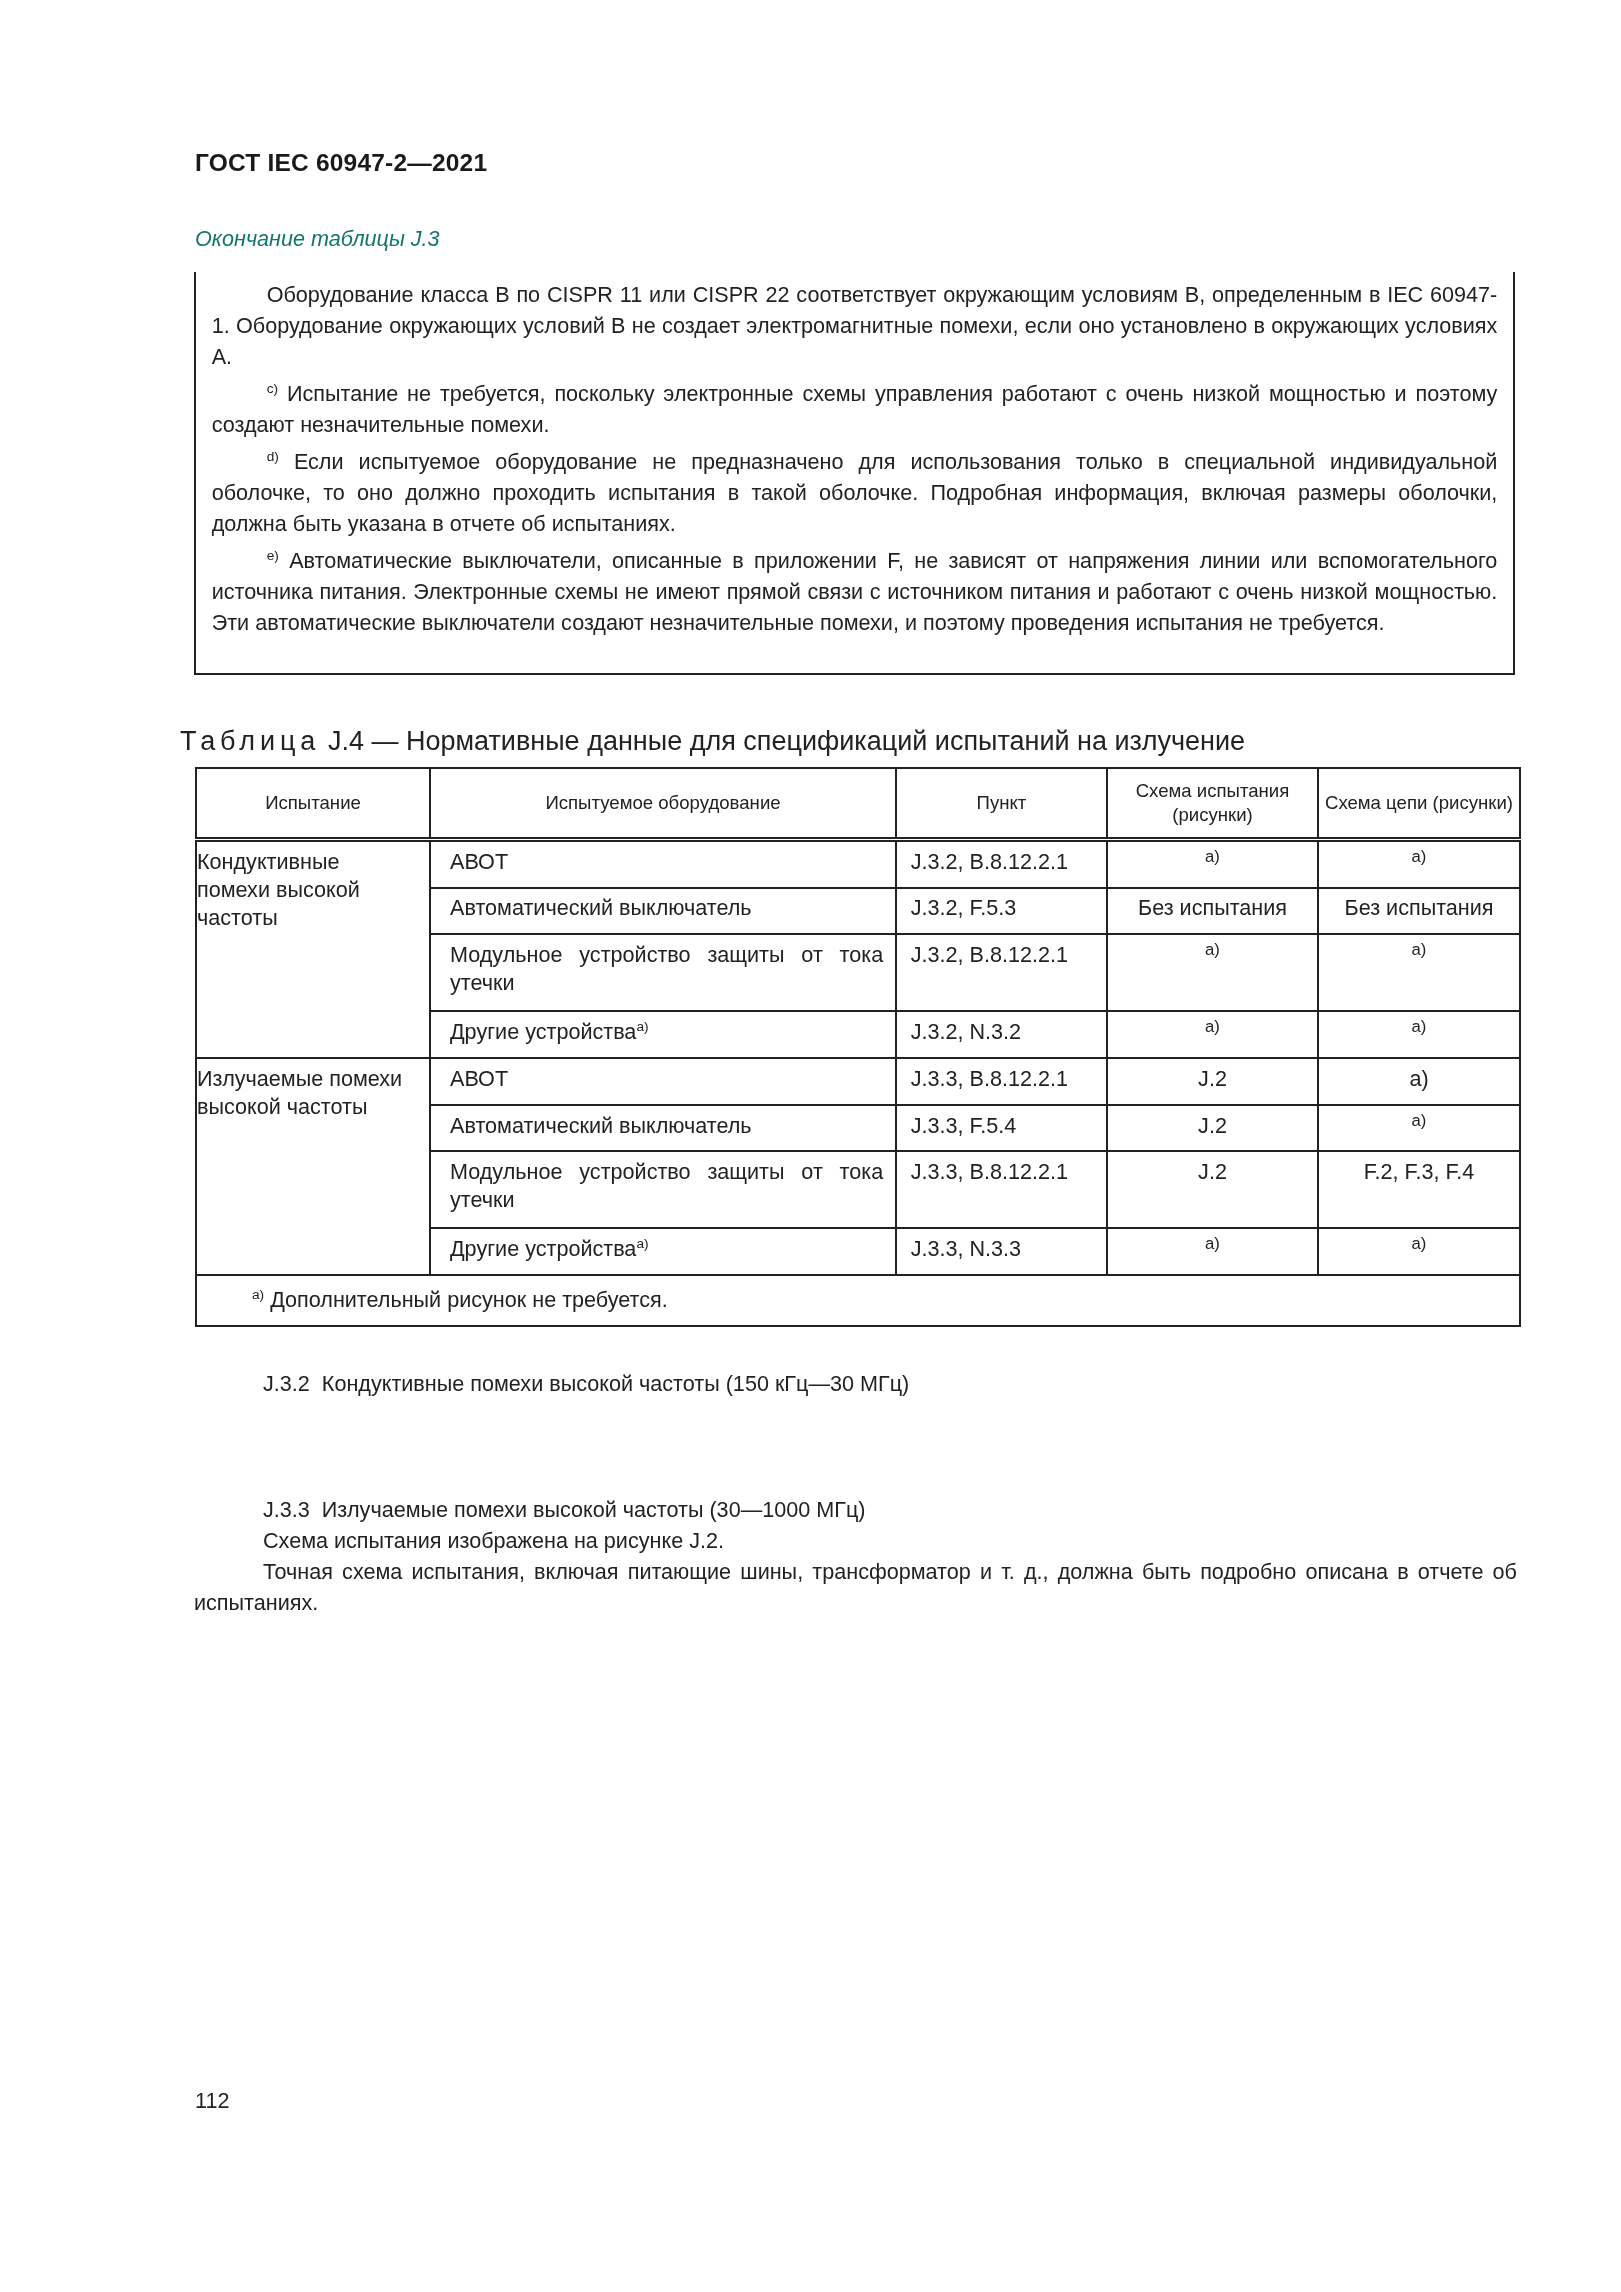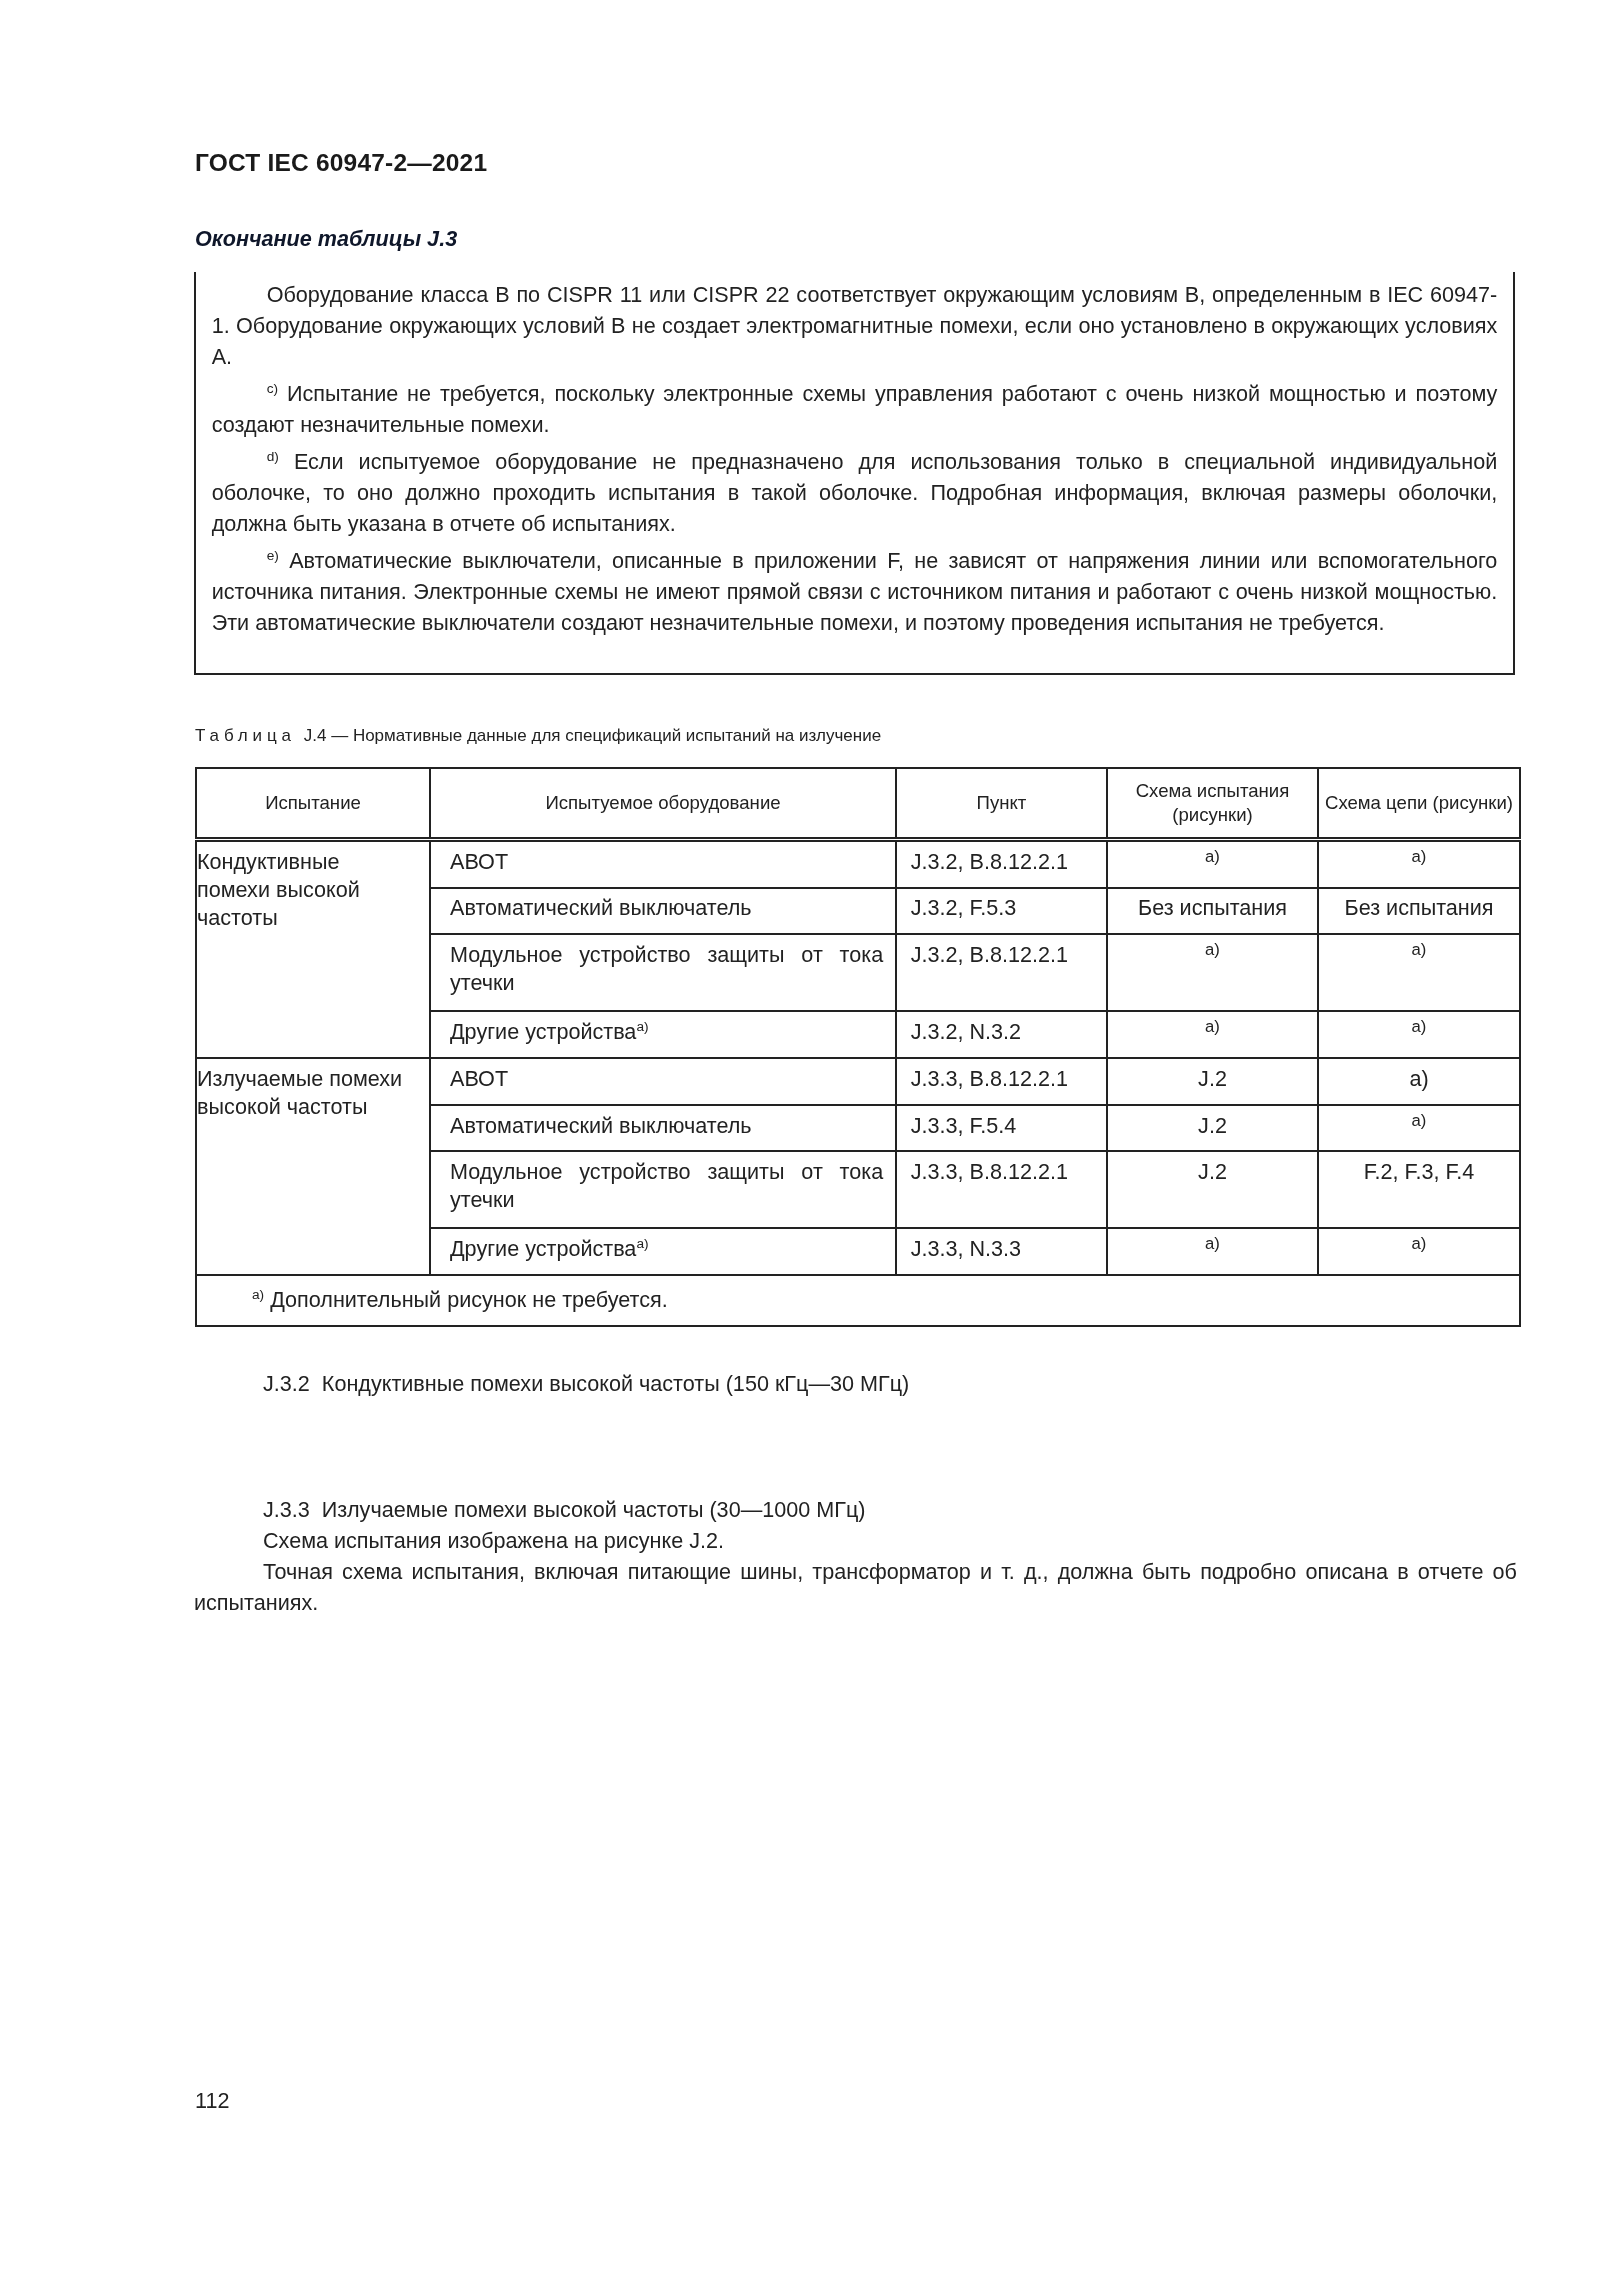--- a/index.html
+++ b/index.html
@@ -8,35 +8,35 @@
     font-family: "Liberation Sans", "DejaVu Sans", sans-serif;
     color: #1e1e1e;
   }
   .doc-title {
     position: absolute; left: 195px; top: 149px;
     font-size: 24.5px; font-weight: bold; letter-spacing: 0.2px;
     color: #1a1a1a;
   }
   .subtitle {
     position: absolute; left: 195px; top: 226px;
-    font-size: 21.6px; font-style: italic; color: #0f172a; font-weight: bold;
+    font-size: 21.6px; font-style: italic; color: #0f766e;
   }
   .note-box {
     position: absolute; left: 194px; top: 272px; width: 1321px; height: 403px;
     border-left: 2.9px solid #222; border-right: 2.9px solid #222; border-bottom: 2.9px solid #222;
     box-sizing: border-box;
     padding: 6.9px 15.7px 0 15.7px;
   }
   .note-box p {
     margin: 0 0 5.9px 0; font-size: 21.6px; line-height: 31px;
     text-align: justify; text-indent: 55px; color: #222;
   }
   sup.fn { font-size: 13.7px; vertical-align: 7.8px; line-height: 0; }
   .caption {
-    position: absolute; left: 195px; top: 726px; font-size: 17px; color: #222;
+    position: absolute; left: 180px; top: 726px; font-size: 27px; color: #222;
   }
   .caption .spaced { letter-spacing: 4.9px; margin-right: 7.8px; }
 
   table.t4 {
     position: absolute; left: 195px; top: 767px; width: 1323px;
     border-collapse: collapse; table-layout: fixed;
     border: 2.9px solid #222;
     font-size: 21.6px; color: #222;
   }
   table.t4 th, table.t4 td {

